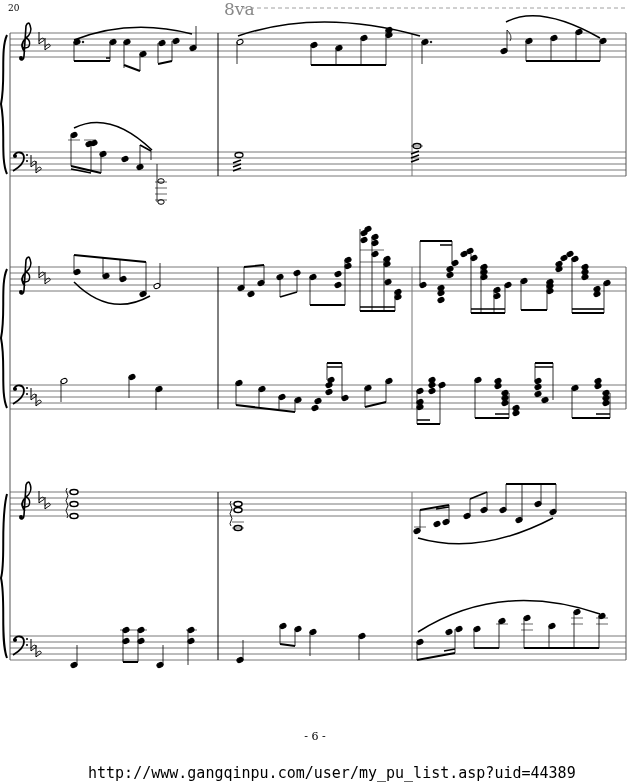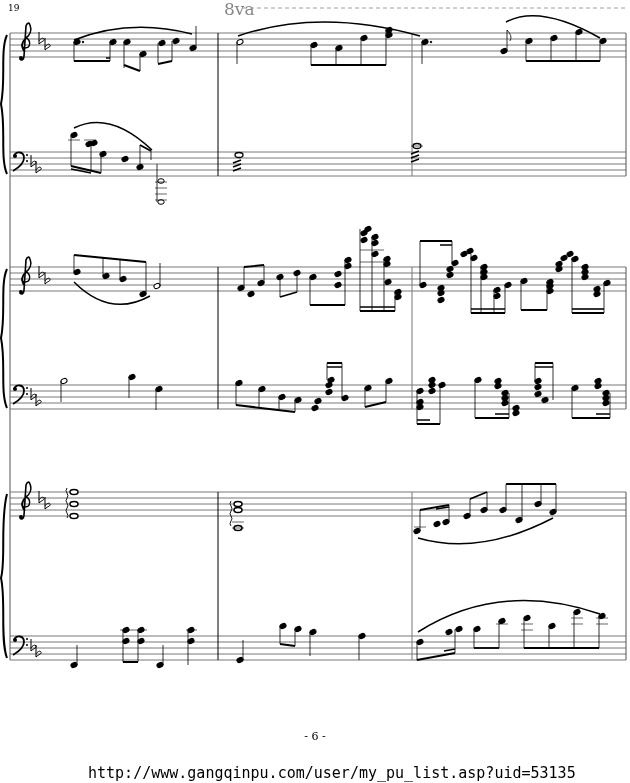--- a/index.html
+++ b/index.html
@@ -6,21 +6,21 @@
   body { width:630px; height:783px; position:relative; overflow:hidden; font-family:"DejaVu Serif", serif; }
   #score { position:absolute; left:0; top:0; }
   .measure-num { position:absolute; left:8px; top:3px; font-size:9px; color:#000; }
   .ottava { position:absolute; left:224px; top:-1px; font-size:17px; color:#888; font-family:"DejaVu Serif", serif; }
   .page-num { position:absolute; left:0; width:630px; top:730px; text-align:center; font-size:11px; color:#000; font-family:"DejaVu Serif", serif; }
   .url { position:absolute; left:88px; top:764px; font-size:15px; color:#000; font-family:"DejaVu Sans Mono", monospace; letter-spacing:0px; white-space:nowrap; }
 </style>
 </head>
 <body>
 
-<div class="measure-num">19</div>
+<div class="measure-num">20</div>
 <div class="ottava"><span>8va</span></div>
 
 <svg id="score" width="630" height="783" viewBox="0 0 630 783" xmlns="http://www.w3.org/2000/svg">
   <defs>
     <g id="treble-clef">
       <path d="M6 28 C2 24 2 18 7 14 C11 11 13 6 11 1 C10 -2 8 -1 7 2 L5 32 C5 36 2 37 1 35" fill="none" stroke="#000" stroke-width="1.6"></path>
       <path d="M7 14 C12 16 12 24 6 24 C3 24 2 21 4 19" fill="none" stroke="#000" stroke-width="1.4"></path>
       <circle cx="2" cy="34" r="2" fill="#000"></circle>
     </g>
     <g id="bass-clef">
@@ -485,13 +485,13 @@
         <line x1="521" y1="630" x2="533" y2="630" stroke-width="0.6"></line>
         <line x1="571" y1="618" x2="583" y2="618" stroke-width="0.6"></line>
         <line x1="571" y1="624" x2="583" y2="624" stroke-width="0.6"></line>
         <line x1="596" y1="618" x2="608" y2="618" stroke-width="0.6"></line>
         <line x1="596" y1="624" x2="608" y2="624" stroke-width="0.6"></line>
     </g>
   </g>
 </svg>
 
 <div class="page-num">- 6 -</div>
-<div class="url">http://www.gangqinpu.com/user/my_pu_list.asp?uid=53135</div>
+<div class="url">http://www.gangqinpu.com/user/my_pu_list.asp?uid=44389</div>
 
 </body></html>

